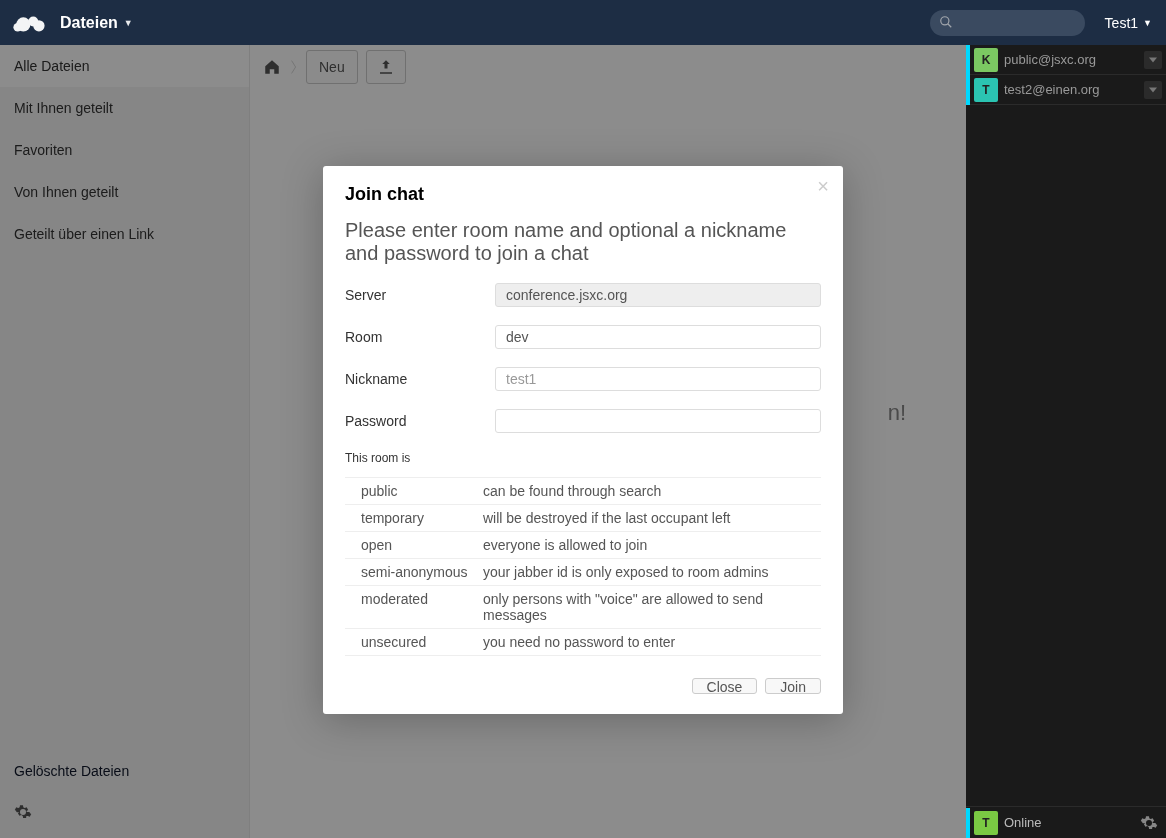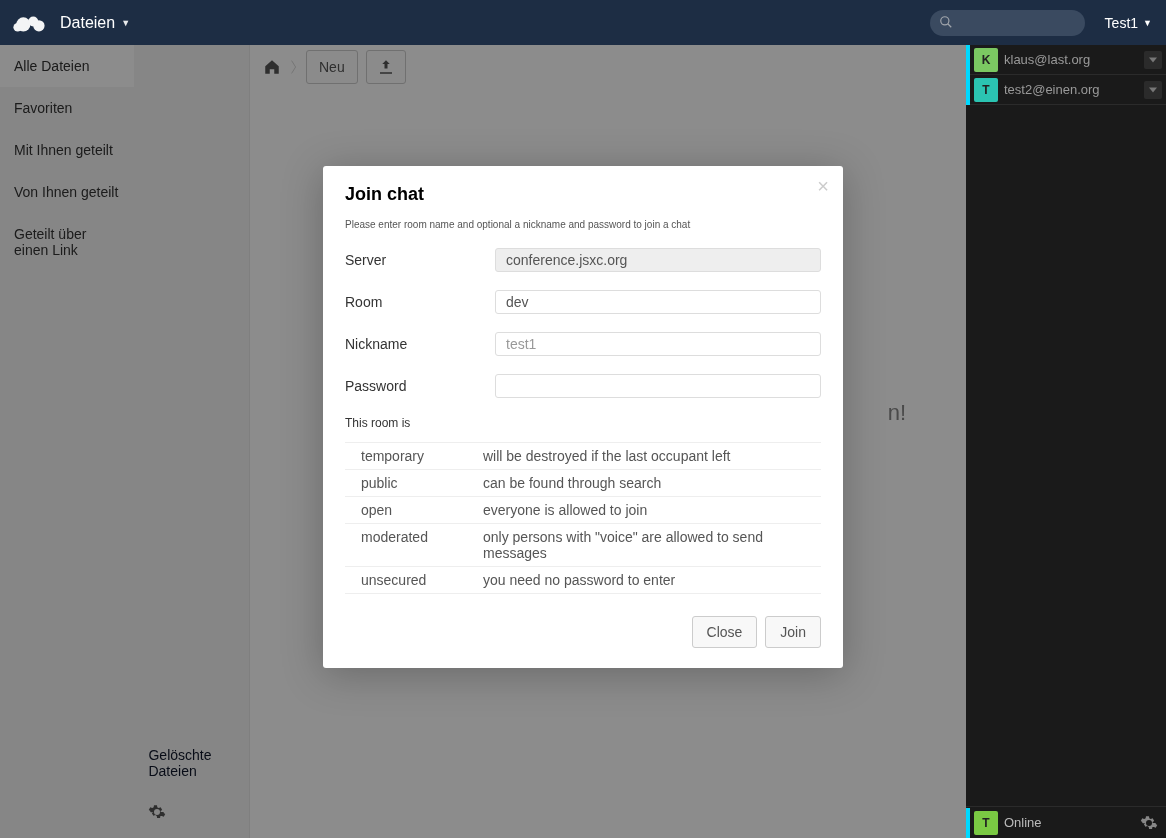--- a/index.html
+++ b/index.html
@@ -23,21 +23,21 @@
     z-index: 10;
   }
   .logo {
     width: 42px; height: 42px;
     display: flex; align-items: center; justify-content: center;
   }
   .logo svg { width: 34px; height: 22px; fill: #fff; opacity: 0.95; }
   .app-name {
     color: #fff;
     font-size: 16px;
-    font-weight: 400;
+    font-weight: 700;
     margin-left: 10px;
     display: flex; align-items: center; gap: 6px; justify-content: center;
   }
   .app-name .tri { font-size: 9px; opacity: 0.9; }
   .topbar .spacer { flex: 1; }
   .search-wrap {
     position: relative;
     margin-right: 14px;
   }
   .search-input {
@@ -63,20 +63,21 @@
   .user-menu .tri { font-size: 9px; }
 
   
   .sidebar {
     position: absolute;
     top: 45px; left: 0; bottom: 0;
     width: 250px;
     background: #f5f5f5;
     border-right: 1px solid #e7e7e7;
     display: flex;
+    flex-direction: column;
   }
   .nav-list { list-style: none; }
   .nav-list li {
     padding: 13px 14px;
     color: #333;
   }
   .nav-list li.active {
     background: #fff;
     font-weight: 500;
   }
@@ -198,21 +199,21 @@
     color: #ccc;
     line-height: 1;
   }
   .modal h3 {
     font-size: 18px;
     font-weight: 700;
     margin-bottom: 14px;
     color: #000000;
   }
   .modal .desc {
-    font-size: 10px;
+    font-size: 20px;
     color: #555;
     margin-bottom: 18px;
   }
   .form-row {
     display: flex;
     align-items: center;
     margin-bottom: 18px;
   }
   .form-row label {
     width: 150px;
@@ -254,29 +255,29 @@
     width: 134px;
     padding-left: 16px;
     color: #555;
   }
   .modal-actions {
     display: flex;
     justify-content: flex-end;
     gap: 8px;
   }
   .mbtn {
-    height: 32px;
+    height: 16px;
     padding: 0 14px;
     border: 1px solid #ccc;
     border-radius: 3px;
     background: #f8f8f8;
     font-size: 14px;
     color: #555;
     font-weight: 500;
-    display: flex; align-items: center;
+    display: flex; align-items: flex-start;
   }
 
   
   .bg-hint {
     position: absolute;
     top: 355px; right: 60px;
     font-size: 22px;
     color: #888;
   }
 </style>
@@ -306,22 +307,22 @@
   </div>
   <div class="user-menu">
     <span>Test1</span>
     <span class="tri">▼</span>
   </div>
 </div>
 
 <div class="sidebar">
   <ul class="nav-list">
     <li class="active"><span>Alle Dateien</span></li>
+    <li><span>Mit Ihnen geteilt</span></li>
     <li><span>Favoriten</span></li>
-    <li><span>Mit Ihnen geteilt</span></li>
     <li><span>Von Ihnen geteilt</span></li>
     <li><span>Geteilt über einen Link</span></li>
   </ul>
   <div class="sidebar-bottom">
     <div class="deleted">
       <span>Gelöschte Dateien</span>
     </div>
     <div class="settings-row">
       <svg class="gear" viewBox="0 0 24 24" fill="#555">
         <path d="M12 8a4 4 0 100 8 4 4 0 000-8zm9 4a7 7 0 01-.1 1.2l2.1 1.6-2 3.4-2.5-1a7 7 0 01-2 .1l-.4 2.7h-4l-.4-2.7a7 7 0 01-2-1.2l-2.5 1-2-3.4 2.1-1.6A7 7 0 013 12a7 7 0 01.1-1.2L1 9.2l2-3.4 2.5 1a7 7 0 012-1.2L8 2.9h4l.4 2.7a7 7 0 012 1.2l2.5-1 2 3.4-2.1 1.6c.1.4.2.8.2 1.2z"></path>
@@ -347,21 +348,21 @@
       </svg>
     </div>
   </div>
   <div class="bg-hint">n!</div>
 </div>
 
 <div class="chatbar">
   <div class="contact">
     <div class="presence online"></div>
     <div class="avatar k">K</div>
-    <div class="name">klaus@last.org</div>
+    <div class="name">public@jsxc.org</div>
     <div class="chev">
       <svg width="8" height="8" viewBox="0 0 10 10" fill="#777">
           <polygon points="0,2 10,2 5,8"></polygon>
         </svg>
     </div>
   </div>
   <div class="contact">
     <div class="presence online"></div>
     <div class="avatar t">T</div>
     <div class="name">test2@einen.org</div>
@@ -405,30 +406,34 @@
   </div>
   <div class="form-row">
     <label>Password</label>
     <input type="password" value="" style="">
   </div>
 
   <div class="room-info-label">This room is</div>
   <table class="info-table">
     <tbody id="info-body">
         <tr>
+          <td>public</td>
+          <td>can be found through search</td>
+        </tr>
+        <tr>
           <td>temporary</td>
           <td>will be destroyed if the last occupant left</td>
         </tr>
         <tr>
-          <td>public</td>
-          <td>can be found through search</td>
-        </tr>
-        <tr>
           <td>open</td>
           <td>everyone is allowed to join</td>
+        </tr>
+        <tr>
+          <td>semi-anonymous</td>
+          <td>your jabber id is only exposed to room admins</td>
         </tr>
         <tr>
           <td>moderated</td>
           <td>only persons with "voice" are allowed to send messages</td>
         </tr>
         <tr>
           <td>unsecured</td>
           <td>you need no password to enter</td>
         </tr>
       </tbody>

